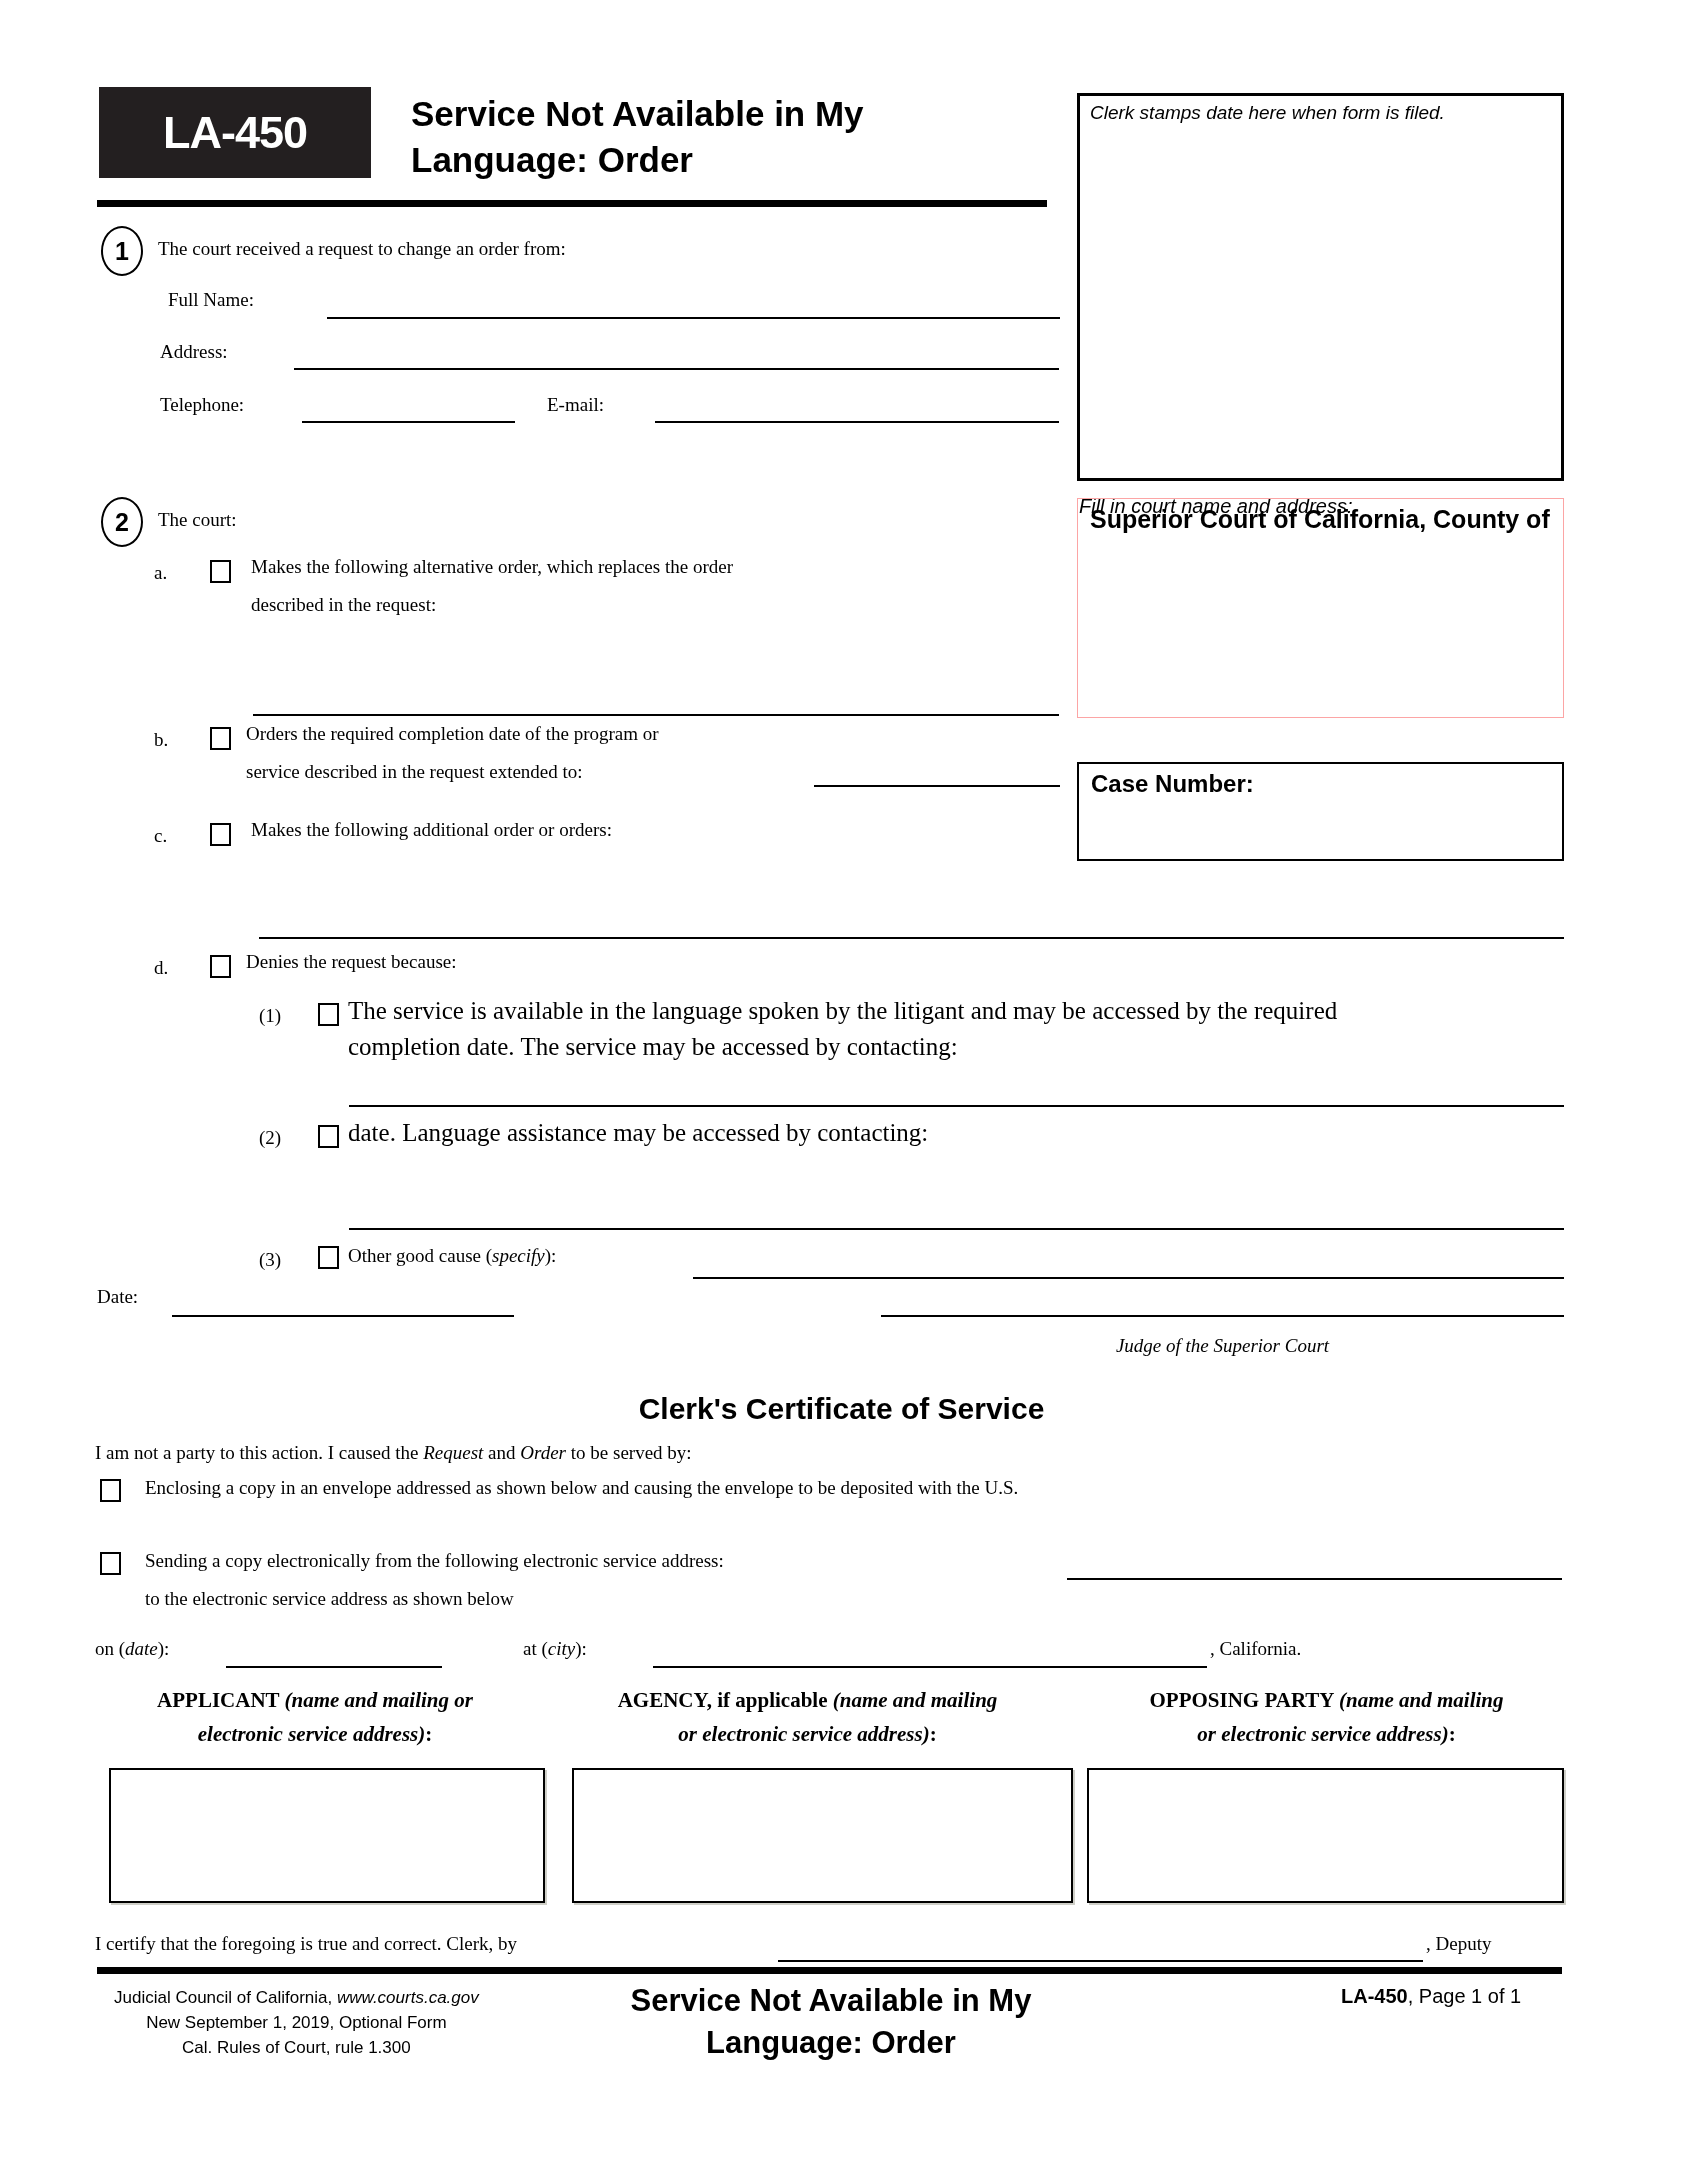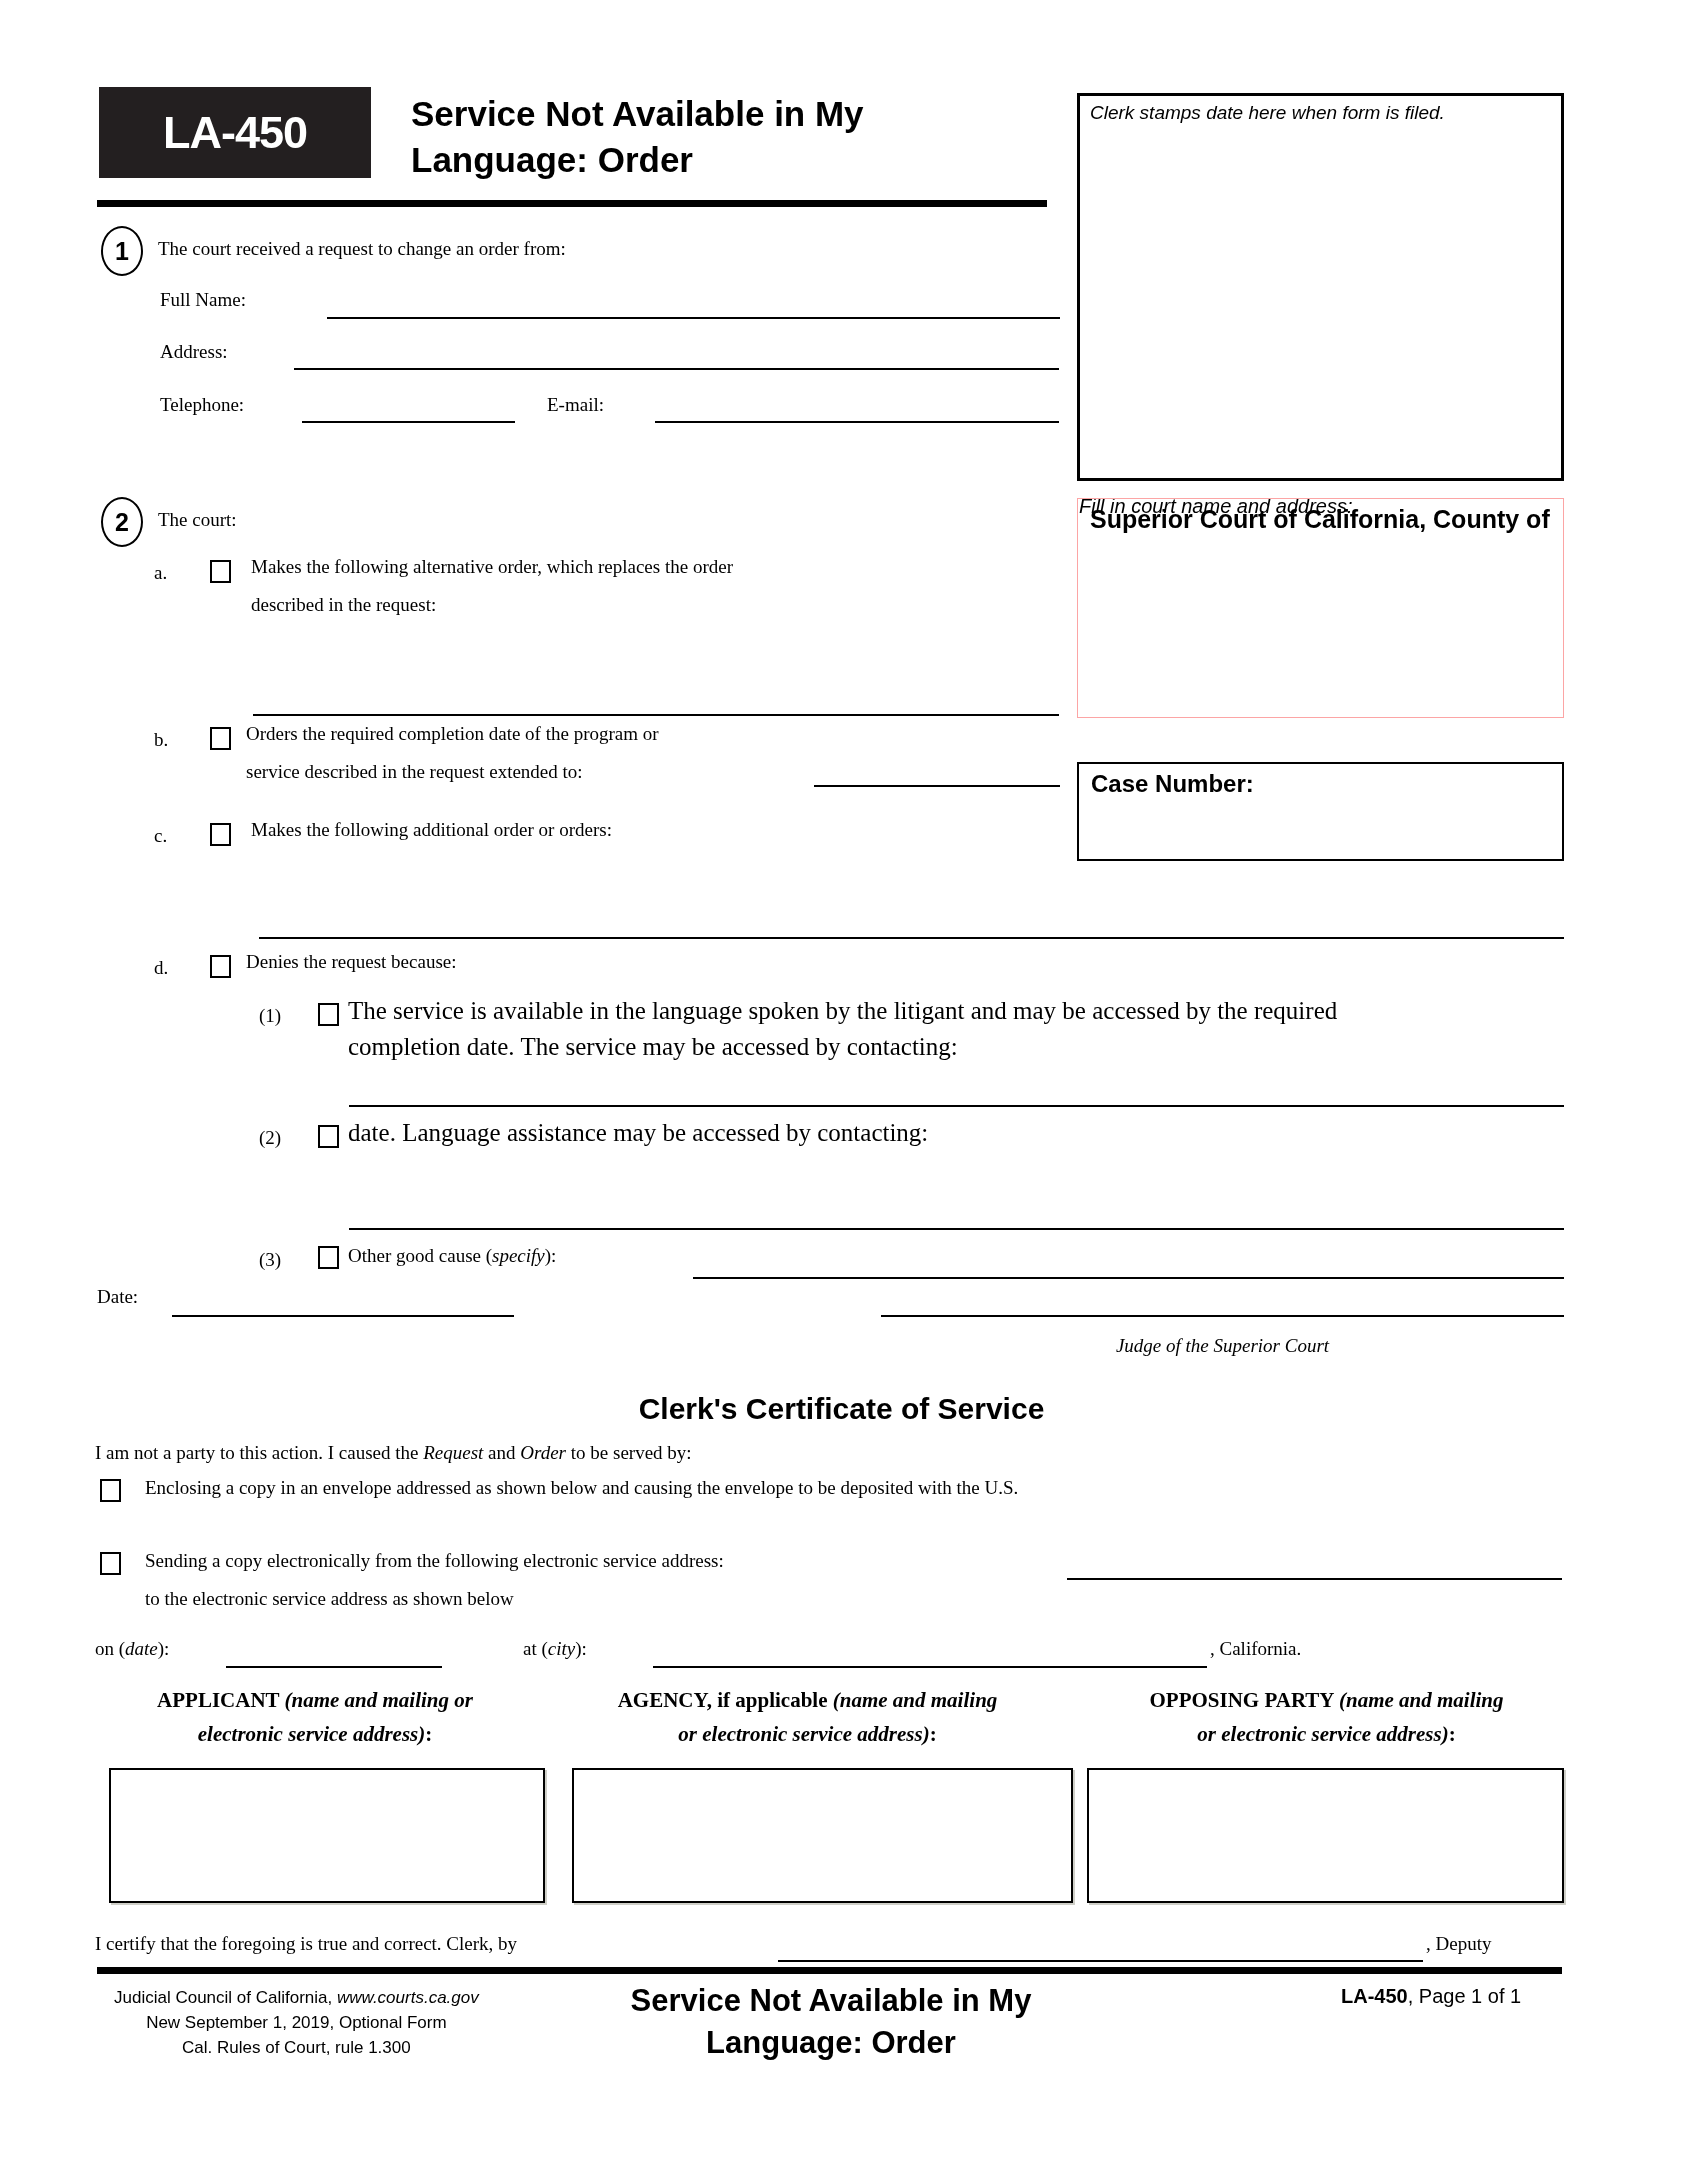--- a/index.html
+++ b/index.html
@@ -215,21 +215,21 @@
   </div>
   <div class="abs" id="case-number-box">
     <span id="case-number-label">Case Number:</span>
   </div>
 
   <div class="abs num-circle" style="left:101px; top:226px;">
     <span>1</span>
   </div>
   <div class="abs body-txt" style="left:158px; top:230px; width:871px;">The court received a request to change an order from:</div>
 
-  <div class="abs body-txt" style="left:160px; top:281px;">Full Name:</div>
+  <div class="abs body-txt" style="left:168px; top:281px;">Full Name:</div>
   <div class="abs rule" style="left:327px; top:317px; width:733px;"></div>
 
   <div class="abs body-txt" style="left:160px; top:333px;">Address:</div>
   <div class="abs rule" style="left:294px; top:368px; width:765px;"></div>
 
   <div class="abs body-txt" style="left:160px; top:386px;">Telephone:</div>
   <div class="abs rule" style="left:302px; top:421px; width:213px;"></div>
   <div class="abs body-txt" style="left:547px; top:386px;">E-mail:</div>
   <div class="abs rule" style="left:655px; top:421px; width:404px;"></div>
 

